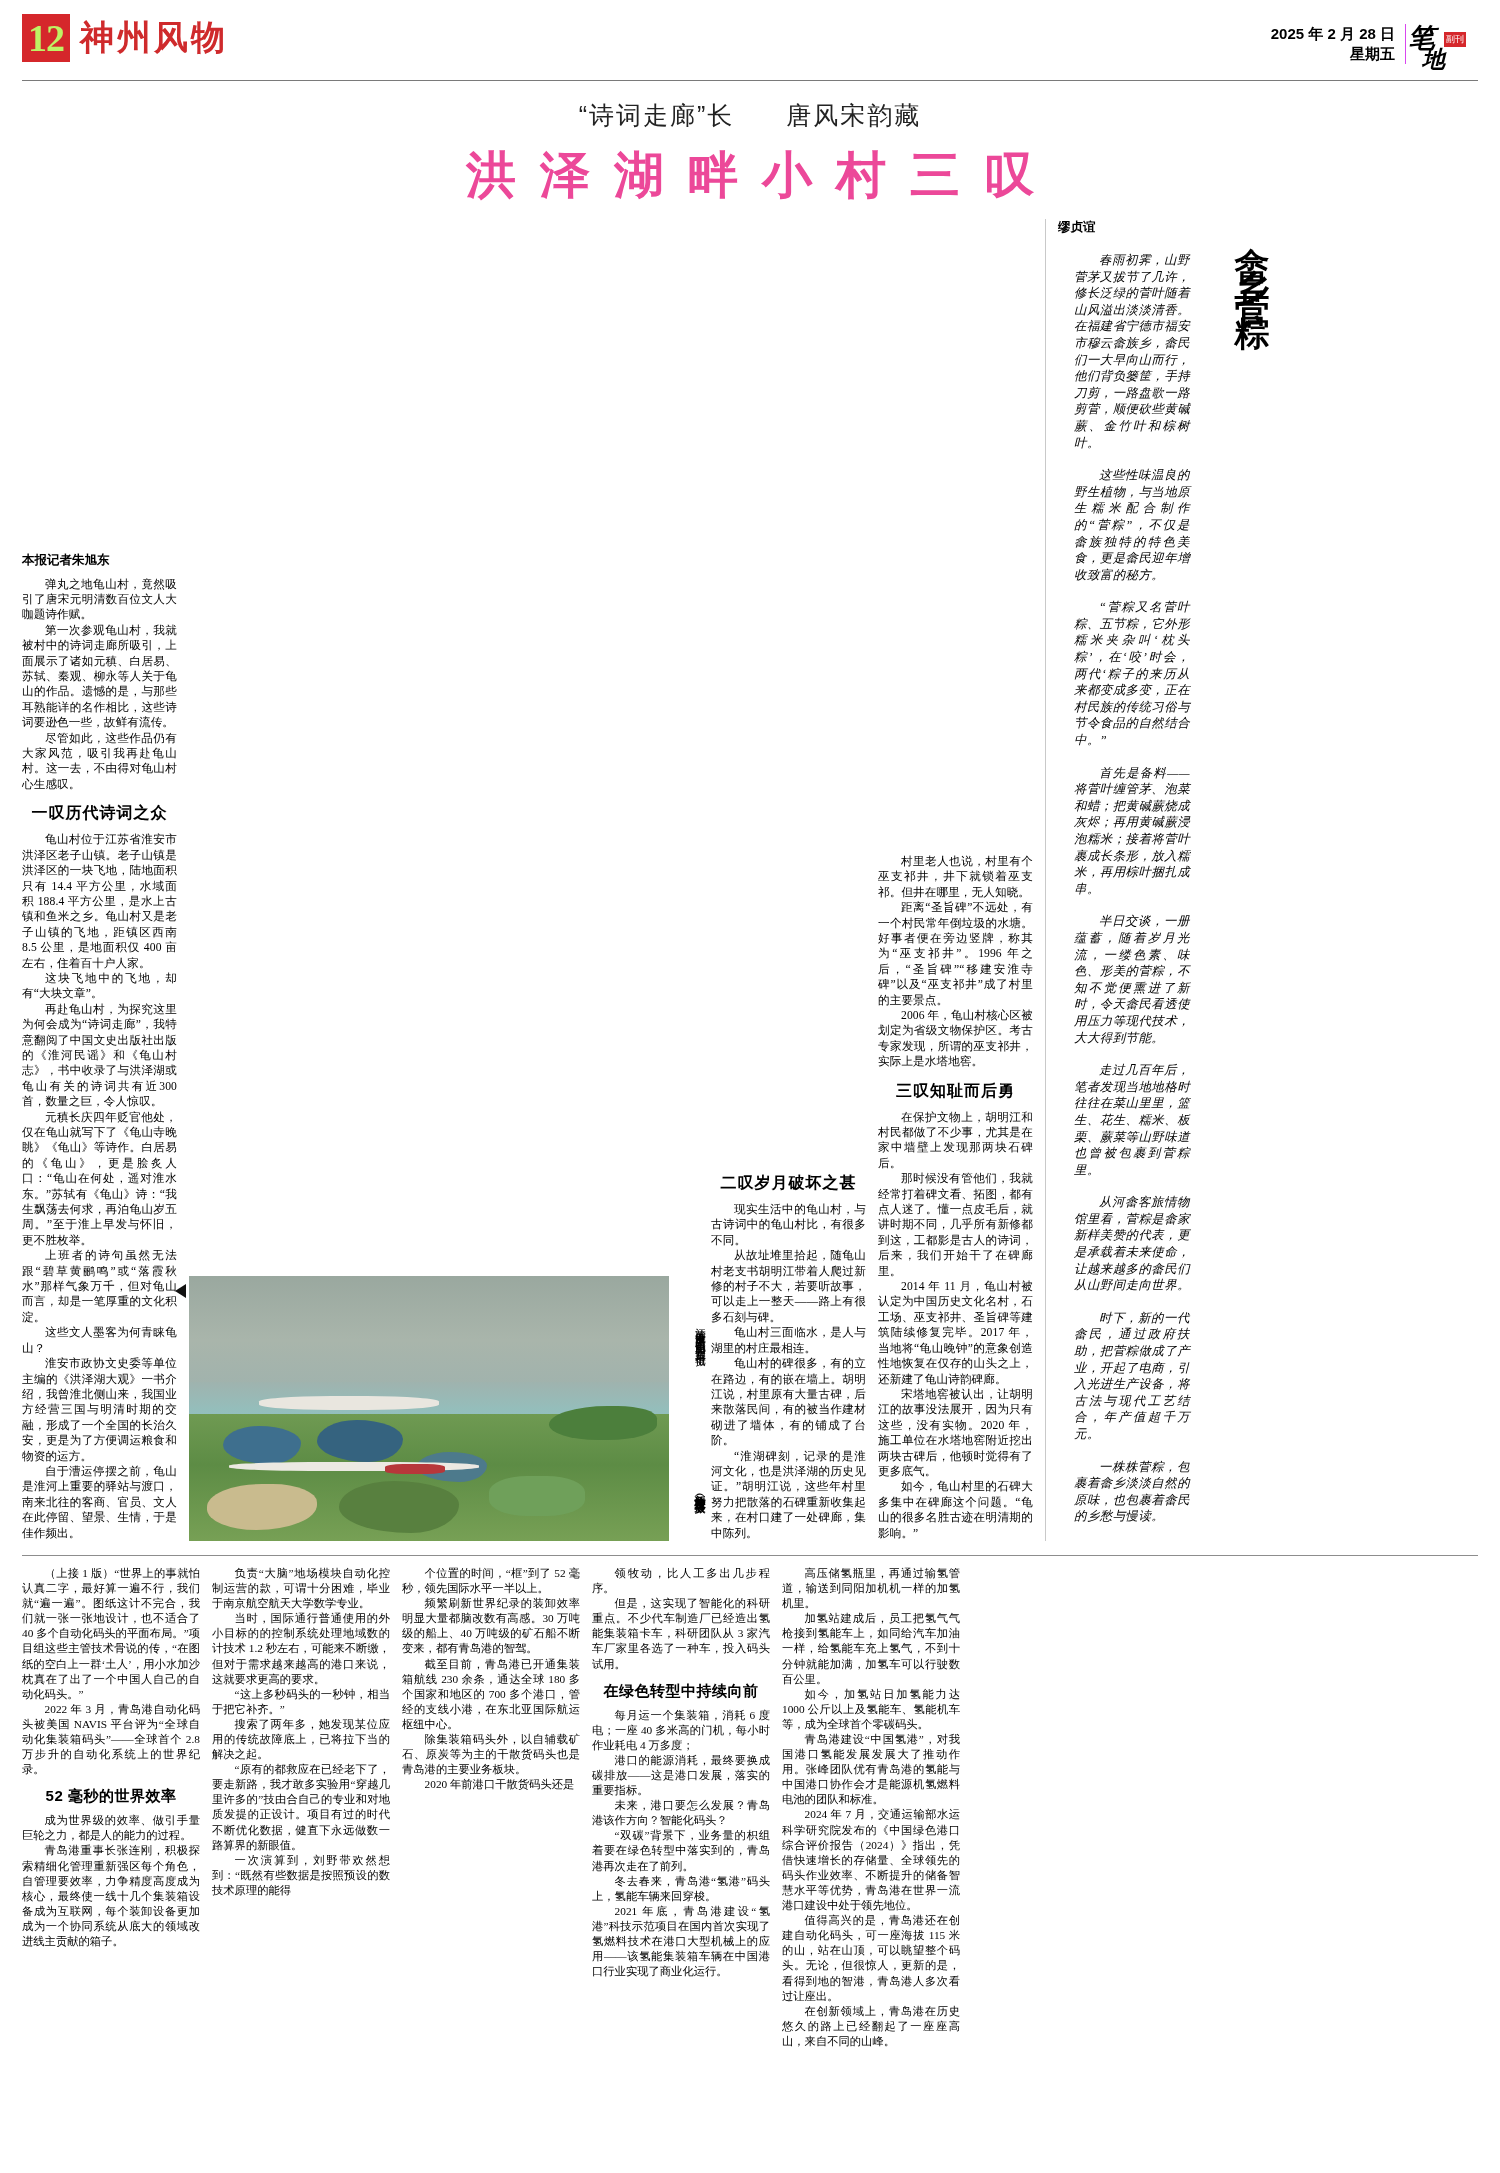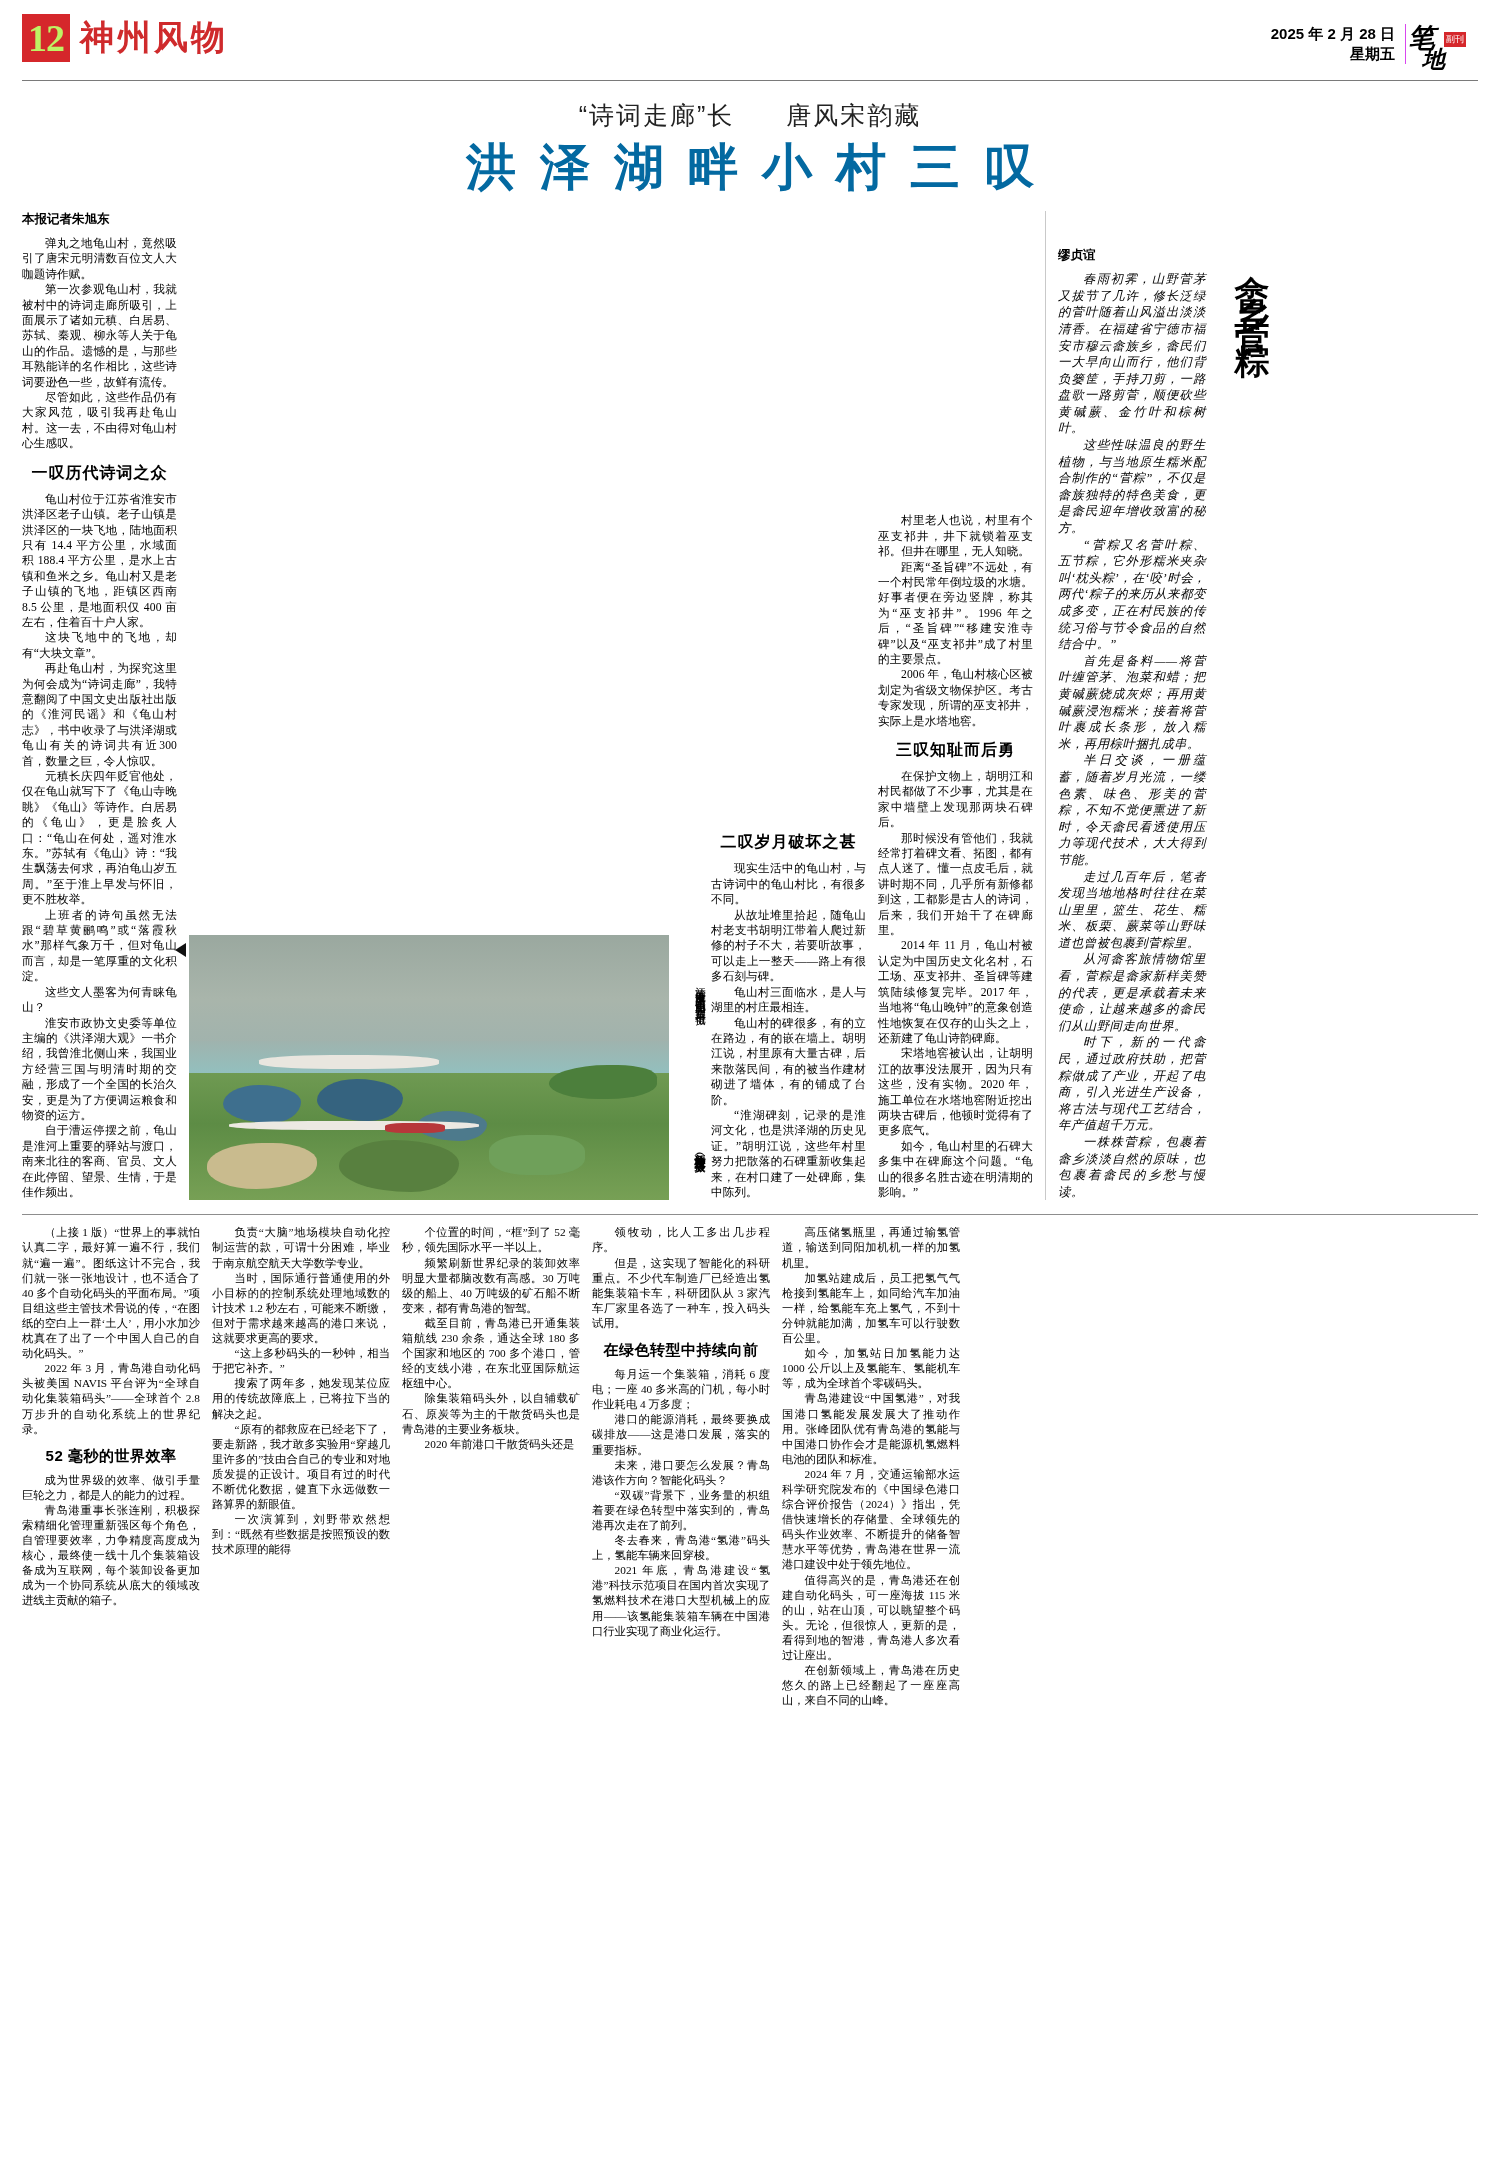--- a/index.html
+++ b/index.html
@@ -17,21 +17,21 @@
   .mh-logo{padding-left:10px;position:relative;width:62px;height:52px;}
   .mh-logo .cal1{font-family:"Liberation Serif",serif;font-size:27px;font-style:italic;font-weight:bold;position:absolute;left:2px;top:-4px;}
   .mh-logo .cal2{font-family:"Liberation Serif",serif;font-size:23px;font-style:italic;font-weight:bold;position:absolute;left:16px;top:20px;}
   .mh-logo .sup{position:absolute;right:12px;top:8px;background:#d5272b;color:#fff;font-size:9px;padding:1px 2px;font-family:"Liberation Sans",sans-serif;letter-spacing:0px;}
   .mh-underline{border-bottom:1.4px solid #7a7a7a;margin:4px 0 0 0;}
 
   
   .headwrap{text-align:center;padding-top:18px;}
   .shoulder{font-family:"Liberation Sans",sans-serif;font-size:25px;letter-spacing:2px;color:#232323;}
   .shoulder .sp{display:inline-block;width:34px;}
-  .mainhead{font-family:"Liberation Serif",serif;font-weight:bold;font-size:50px;color:#0369a1;letter-spacing:24px;margin-top:2px;text-indent:24px;}
+  .mainhead{font-family:"Liberation Serif",serif;font-weight:bold;font-size:50px;color:#ec4899;letter-spacing:24px;margin-top:10px;text-indent:24px;}
 
   
   .content{display:flex;margin-top:10px;align-items:flex-end;}
   .col{width:155px;margin-right:12px;}
   .vsep{width:1px;background:#c9c9c9;margin-right:12px;align-self:stretch;}
 
   p.t{font-size:11.6px;line-height:15.4px;text-align:justify;margin:0;text-indent:23px;font-family:"Liberation Serif","DejaVu Serif",serif;letter-spacing:0.1px;}
   .byline{font-family:"Liberation Sans",sans-serif;font-weight:bold;font-size:12.5px;margin:0 0 8px 0;}
   h3.sub{font-family:"Liberation Sans",sans-serif;font-weight:bold;font-size:16px;text-align:center;margin:11px 0 8px 0;letter-spacing:1px;}
 
@@ -44,21 +44,21 @@
   .blob{position:absolute;border-radius:46% 54% 40% 60%/50% 45% 55% 50%;}
   .capt{position:absolute;right:-38px;top:44px;width:34px;writing-mode:vertical-rl;text-orientation:upright;font-size:10.5px;line-height:14px;letter-spacing:1px;font-family:"Liberation Serif",serif;}
   .capt-credit{position:absolute;right:-38px;top:210px;width:34px;writing-mode:vertical-rl;text-orientation:upright;font-family:"Liberation Sans",sans-serif;font-weight:bold;font-size:11px;letter-spacing:1px;}
   .arrowmark{position:absolute;left:-14px;top:8px;width:0;height:0;border-top:7px solid transparent;border-bottom:7px solid transparent;border-right:11px solid #111;}
 
   
   .sidefeature{width:232px;display:flex;}
   .sf-text{width:148px;}
   .sf-title{width:78px;writing-mode:vertical-rl;text-orientation:upright;font-family:"Liberation Serif",serif;font-weight:bold;font-size:35px;letter-spacing:22px;line-height:78px;text-align:left;margin-left:6px;}
   .sf-author{font-family:"Liberation Sans",sans-serif;font-weight:bold;font-size:12.5px;margin-bottom:7px;}
-  p.sf{font-size:12.4px;line-height:16.6px;text-align:justify;margin:0;text-indent:25px;font-family:"Liberation Serif",serif;font-style:italic;letter-spacing:0.5px;}
+  p.sf{font-size:12.4px;line-height:16.6px;text-align:justify;margin:16px;text-indent:25px;font-family:"Liberation Serif",serif;font-style:italic;letter-spacing:0.5px;}
 
   
   .btm-rule{border-top:1.2px solid #8d8d8d;margin:14px 0 10px 0;}
   .bottom{display:flex;align-items:flex-start;}
   .bcol{width:178px;margin-right:12px;}
   p.b{font-size:11.3px;line-height:15.1px;text-align:justify;margin:0;text-indent:22.6px;font-family:"Liberation Serif",serif;}
   h4.bh{font-family:"Liberation Sans",sans-serif;font-weight:bold;font-size:15px;text-align:center;margin:10px 0 7px 0;letter-spacing:0.5px;}
 </style>
 </head>
 <body>

